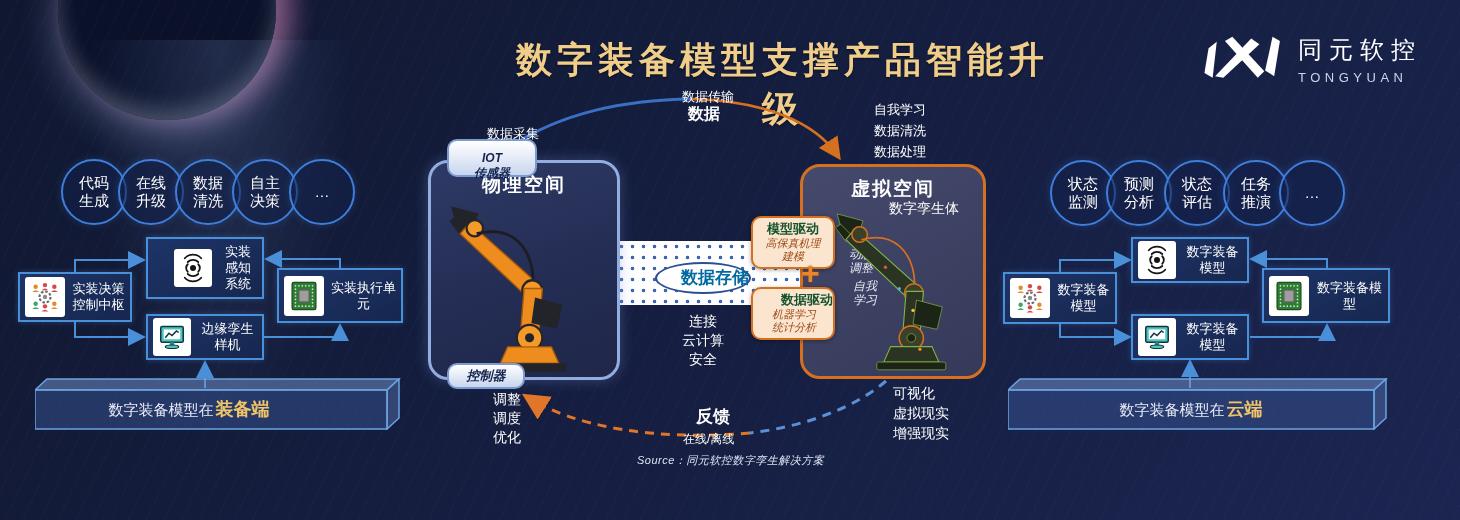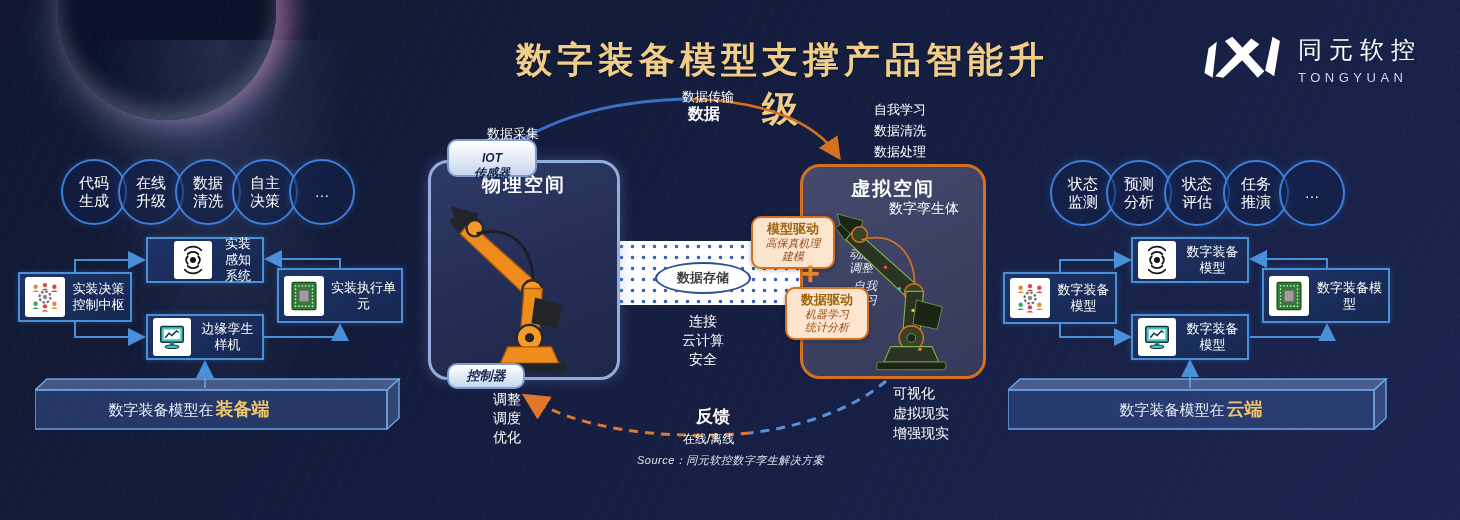--- a/index.html
+++ b/index.html
@@ -49,26 +49,26 @@
   .tab{background:linear-gradient(#ffffff,#c9d6ef);border:2px solid #7d9bd0;border-radius:10px;
     color:#13234d;font-style:italic;font-weight:bold;text-align:center;box-sizing:border-box;}
   .tab-iot{left:447px;top:139px;width:90px;height:38px;font-size:12px;line-height:15px;padding-top:10px;}
   .tab-ctrl{left:447px;top:363px;width:78px;height:26px;font-size:13px;line-height:22px;}
   .small-lbl{font-size:13px;color:#fff;}
   .stack{line-height:19px;font-size:14px;color:#fff;}
   
   .dotband{left:616px;top:241px;width:185px;height:64px;background-color:#fff;
     background-image:radial-gradient(#3f66b0 1.6px,transparent 2.1px);background-size:11px 11px;}
   .storage{left:655px;top:262px;width:96px;height:32px;border-radius:50%;background:#fff;
-    border:2.5px solid #2b4f94;box-sizing:border-box;text-align:center;line-height:27px;
-    font-size:13px;font-weight:bold;color:#404040;}
+    border:2.5px solid #2b4f94;box-sizing:border-box;text-align:right;line-height:27px;
+    font-size:17px;font-weight:bold;color:#0369a1;}
   
   .driverbox{width:84px;border:2px solid #d4701f;border-radius:10px;background:#fbe5cf;
     text-align:center;padding:3px 0 4px;box-sizing:border-box;box-shadow:0 1px 4px rgba(0,0,0,.35);}
-  .driverbox .dt{font-size:13px;font-weight:bold;color:#a16207;line-height:16px;}
+  .driverbox .dt{font-size:13px;font-weight:bold;color:#14532d;line-height:16px;}
   .driverbox .dd{font-style:italic;font-size:11px;color:#9c4a16;line-height:13px;margin:0 auto;}
   .dd1{width:58px;} .dd2{width:46px;}
   .plusbadge{font-size:32px;font-weight:900;color:#e8862b;text-shadow:0 0 2px #a84e10;line-height:30px;}
   .italic-wrap{font-style:italic;font-size:12px;line-height:14px;color:#e8e9f2;width:28px;}
   
   .robot-a .arm{fill:#ef8c1e;stroke:#a85c08;stroke-width:1.5;}
   .robot-a .joint{fill:#f49a2a;stroke:#26262a;stroke-width:2.5;}
   .robot-a .dark{fill:#23232a;}
   .robot-a .cable{stroke:#1c1c22;}
   .robot-b .arm{fill:#2b3322;stroke:#7fb24a;stroke-width:1.3;}
@@ -203,21 +203,21 @@
           <g> 
               <circle cx="31" cy="28" r="2.6" fill="#e08a2c"></circle>
               <path d="M27,34 q4,-4 8,0" fill="#e08a2c"></path>
             </g>
         </g>
       </svg>
     </span>
     <div class="lbl">实装决策控制中枢</div>
   </div>
 
-  <div class="abs nodebox" style="left:146px;top:237px;width:118px;height:46px;padding-left:26px;">
+  <div class="abs nodebox" style="left:146px;top:237px;width:118px;height:62px;padding-left:26px;">
     <span class="iconbox" style="width:38px;height:38px;">
       <svg width="30" height="30" viewBox="0 0 40 40">
         <g stroke="#151515" stroke-width="2.4" fill="none" stroke-linecap="round">
           <path d="M13,12 a10,10 0 0 1 14,0"></path>
           <path d="M9,7 a15,15 0 0 1 22,0"></path>
           <path d="M13,28 a10,10 0 0 0 14,0"></path>
           <path d="M9,33 a15,15 0 0 0 22,0"></path>
           <path d="M13,15 a7,7 0 0 0 0,10"></path>
           <path d="M27,15 a7,7 0 0 1 0,10"></path>
         </g>
@@ -471,21 +471,21 @@
     <div>自我学习</div>
     <div>数据清洗</div>
     <div>数据处理</div>
   </div>
 
   <div class="abs driverbox" style="left:751px;top:216px;">
     <div class="dt">模型驱动</div>
     <div class="dd dd1">高保真机理建模</div>
   </div>
   <div class="abs plusbadge" style="left:801px;top:258px;">+</div>
-  <div class="abs driverbox" style="left:785px;top:287px;">
+  <div class="abs driverbox" style="left:751px;top:287px;text-align:right;">
     <div class="dt">数据驱动</div>
     <div class="dd dd2">机器学习统计分析</div>
   </div>
 
   <div class="abs" style="left:696px;top:405px;font-size:17px;font-weight:bold;">反馈</div>
   <div class="abs" style="left:683px;top:431px;font-size:12px;">在线/离线</div>
   <div class="abs stack" style="left:893px;top:383px;font-size:14px;line-height:20px;">
     <div>可视化</div>
     <div>虚拟现实</div>
     <div>增强现实</div>

